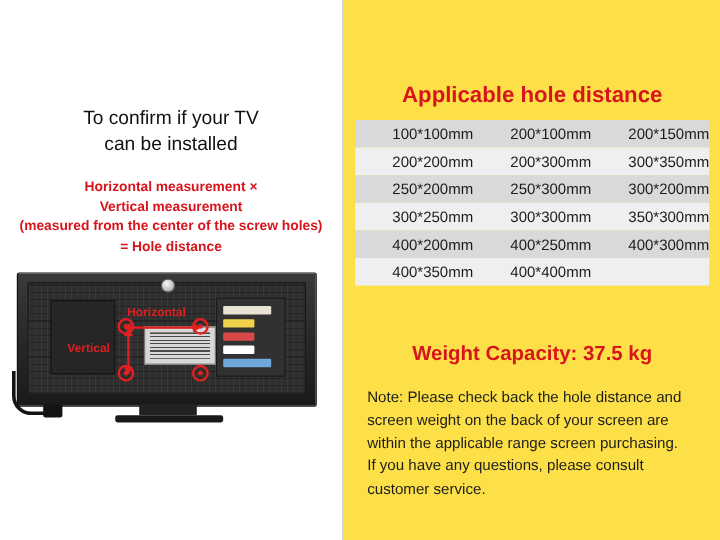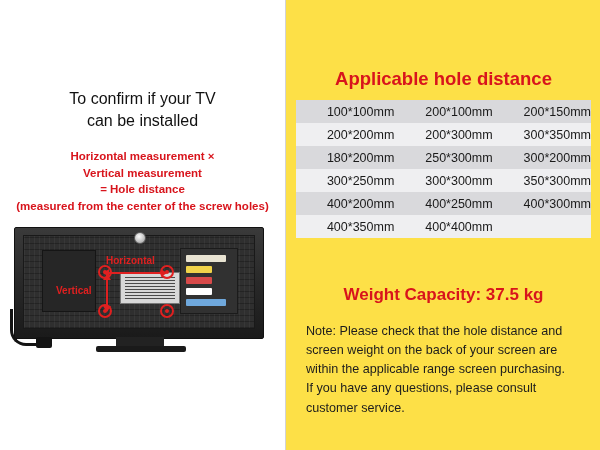--- a/index.html
+++ b/index.html
@@ -307,22 +307,22 @@
   <div class="left">
 
     <div class="headline">
       <div>To confirm if your TV</div>
       <div>can be installed</div>
     </div>
 
     <div class="redblock">
       <div>Horizontal measurement ×</div>
       <div>Vertical measurement</div>
+      <div>(measured from the center of the screw holes)</div>
       <div>= Hole distance</div>
-      <div>(measured from the center of the screw holes)</div>
     </div>
 
     <div class="tv-wrap">
       <div class="tv-body">
         <div class="tv-inner-panel">
           <div class="tv-texture"></div>
           <div class="tv-speaker"></div>
           <div class="tv-centerbox"></div>
           <div class="tv-ports">
             <div class="port" style="left:5px; top:6px; width:40px; background:#e8e3d2;"></div>
@@ -361,21 +361,21 @@
         <div class="tcell">100*100mm</div>
         <div class="tcell">200*100mm</div>
         <div class="tcell">200*150mm</div>
       </div>
       <div class="trow even">
         <div class="tcell">200*200mm</div>
         <div class="tcell">200*300mm</div>
         <div class="tcell">300*350mm</div>
       </div>
       <div class="trow odd">
-        <div class="tcell">180*200mm</div>
+        <div class="tcell">250*200mm</div>
         <div class="tcell">250*300mm</div>
         <div class="tcell">300*200mm</div>
       </div>
       <div class="trow even">
         <div class="tcell">300*250mm</div>
         <div class="tcell">300*300mm</div>
         <div class="tcell">350*300mm</div>
       </div>
       <div class="trow odd">
         <div class="tcell">400*200mm</div>
@@ -385,21 +385,21 @@
       <div class="trow even">
         <div class="tcell">400*350mm</div>
         <div class="tcell">400*400mm</div>
         <div class="tcell"></div>
       </div>
     </div>
 
     <div class="weight">Weight Capacity: 37.5 kg</div>
 
     <div class="note">
-      <div>Note: Please check that the hole distance and</div>
+      <div>Note: Please check back the hole distance and</div>
       <div>screen weight on the back of your screen are</div>
       <div>within the applicable range screen purchasing.</div>
       <div>If you have any questions, please consult</div>
       <div> customer service.</div>
     </div>
   </div>
 
 </div>
 
 </body></html>

